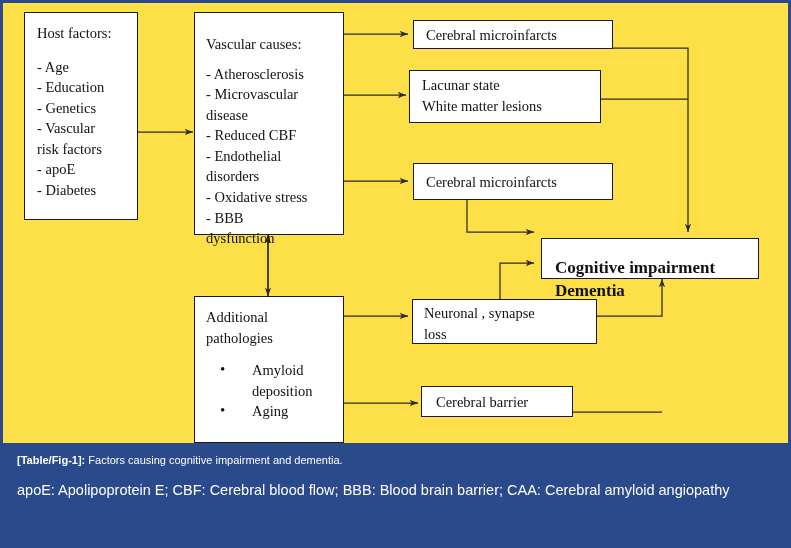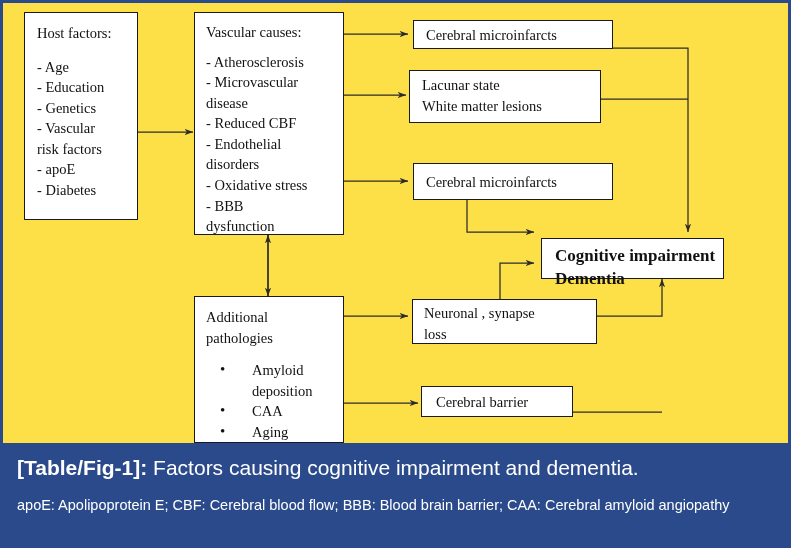--- a/index.html
+++ b/index.html
@@ -96,21 +96,21 @@
     top: 443px;
     width: 785px;
     height: 102px;
     background: #2b4a8b;
     box-sizing: border-box;
     padding: 9px 14px 6px 14px;
     color: #ffffff;
     font-family: "Liberation Sans", "DejaVu Sans", sans-serif;
   }
   #caption-title-line {
-    font-size: 21px;
+    font-size: 11px;
     line-height: 1.5;
     white-space: nowrap;
   }
   .cap-tag {
     font-weight: bold;
   }
   #caption-abbrev {
     font-size: 14.5px;
     line-height: 1.55;
     margin-top: 10px;
@@ -169,40 +169,39 @@
       <div class="node-title">Host factors:</div>
       <div class="node-text" style="margin-top:13px;">- Age
 - Education
 - Genetics
 - Vascular
 risk  factors
 - apoE
 - Diabetes</div>
     </div>
 
-    <div class="node-box" style="left:194px; top:12px; width:150px; height:223px; padding:9px 0 0 11px;">
+    <div class="node-box" style="left:194px; top:12px; width:150px; height:223px; padding:21px 0 0 11px;">
       <div class="node-title">Vascular causes:</div>
       <div class="node-text" style="margin-top:9px;">- Atherosclerosis
 - Microvascular
 disease
 - Reduced CBF
 - Endothelial
 disorders
 - Oxidative stress
 - BBB
 dysfunction</div>
     </div>
 
     <div class="node-box" style="left:194px; top:296px; width:150px; height:147px; padding:10px 0 0 11px;">
       <div class="node-title" style="white-space:pre-line;">Additional
 pathologies</div>
       <ul class="bullet-list" style="margin-top:12px;">
         <li style="white-space:pre-line;">Amyloid
 deposition</li>
-        <li>CAA</li>
         <li>Aging</li>
       </ul>
     </div>
 
     <div class="node-box" style="left:413px; top:20px; width:200px; height:29px; padding:4px 0 6px 12px;">
       <div class="node-text">Cerebral microinfarcts</div>
     </div>
 
     <div class="node-box" style="left:409px; top:70px; width:192px; height:53px; padding:4px 0 0 12px;">
       <div class="node-text">Lacunar state
@@ -215,21 +214,21 @@
 
     <div class="node-box" style="left:412px; top:299px; width:185px; height:45px; padding:3px 16px 0 11px;">
       <div class="node-text">Neuronal , synapse
 loss</div>
     </div>
 
     <div class="node-box" style="left:421px; top:386px; width:152px; height:31px; padding:5px 0 0 14px;">
       <div class="node-text">Cerebral barrier</div>
     </div>
 
-    <div class="node-box" style="left:541px; top:238px; width:183px; height:41px; padding:6px 0 0 13px; border-width:1.6px;">
+    <div class="node-box" style="left:541px; top:238px; width:218px; height:41px; padding:18px 0 0 13px; border-width:1.6px;">
       <div class="node-text outcome-box">Cognitive impairment
 Dementia</div>
     </div>
 
   </div>
 
   <div id="caption-bar">
     <div id="caption-title-line">
       <span class="cap-tag">[Table/Fig-1]:</span><span>&nbsp;</span><span>Factors causing cognitive impairment and dementia.</span>
     </div>

